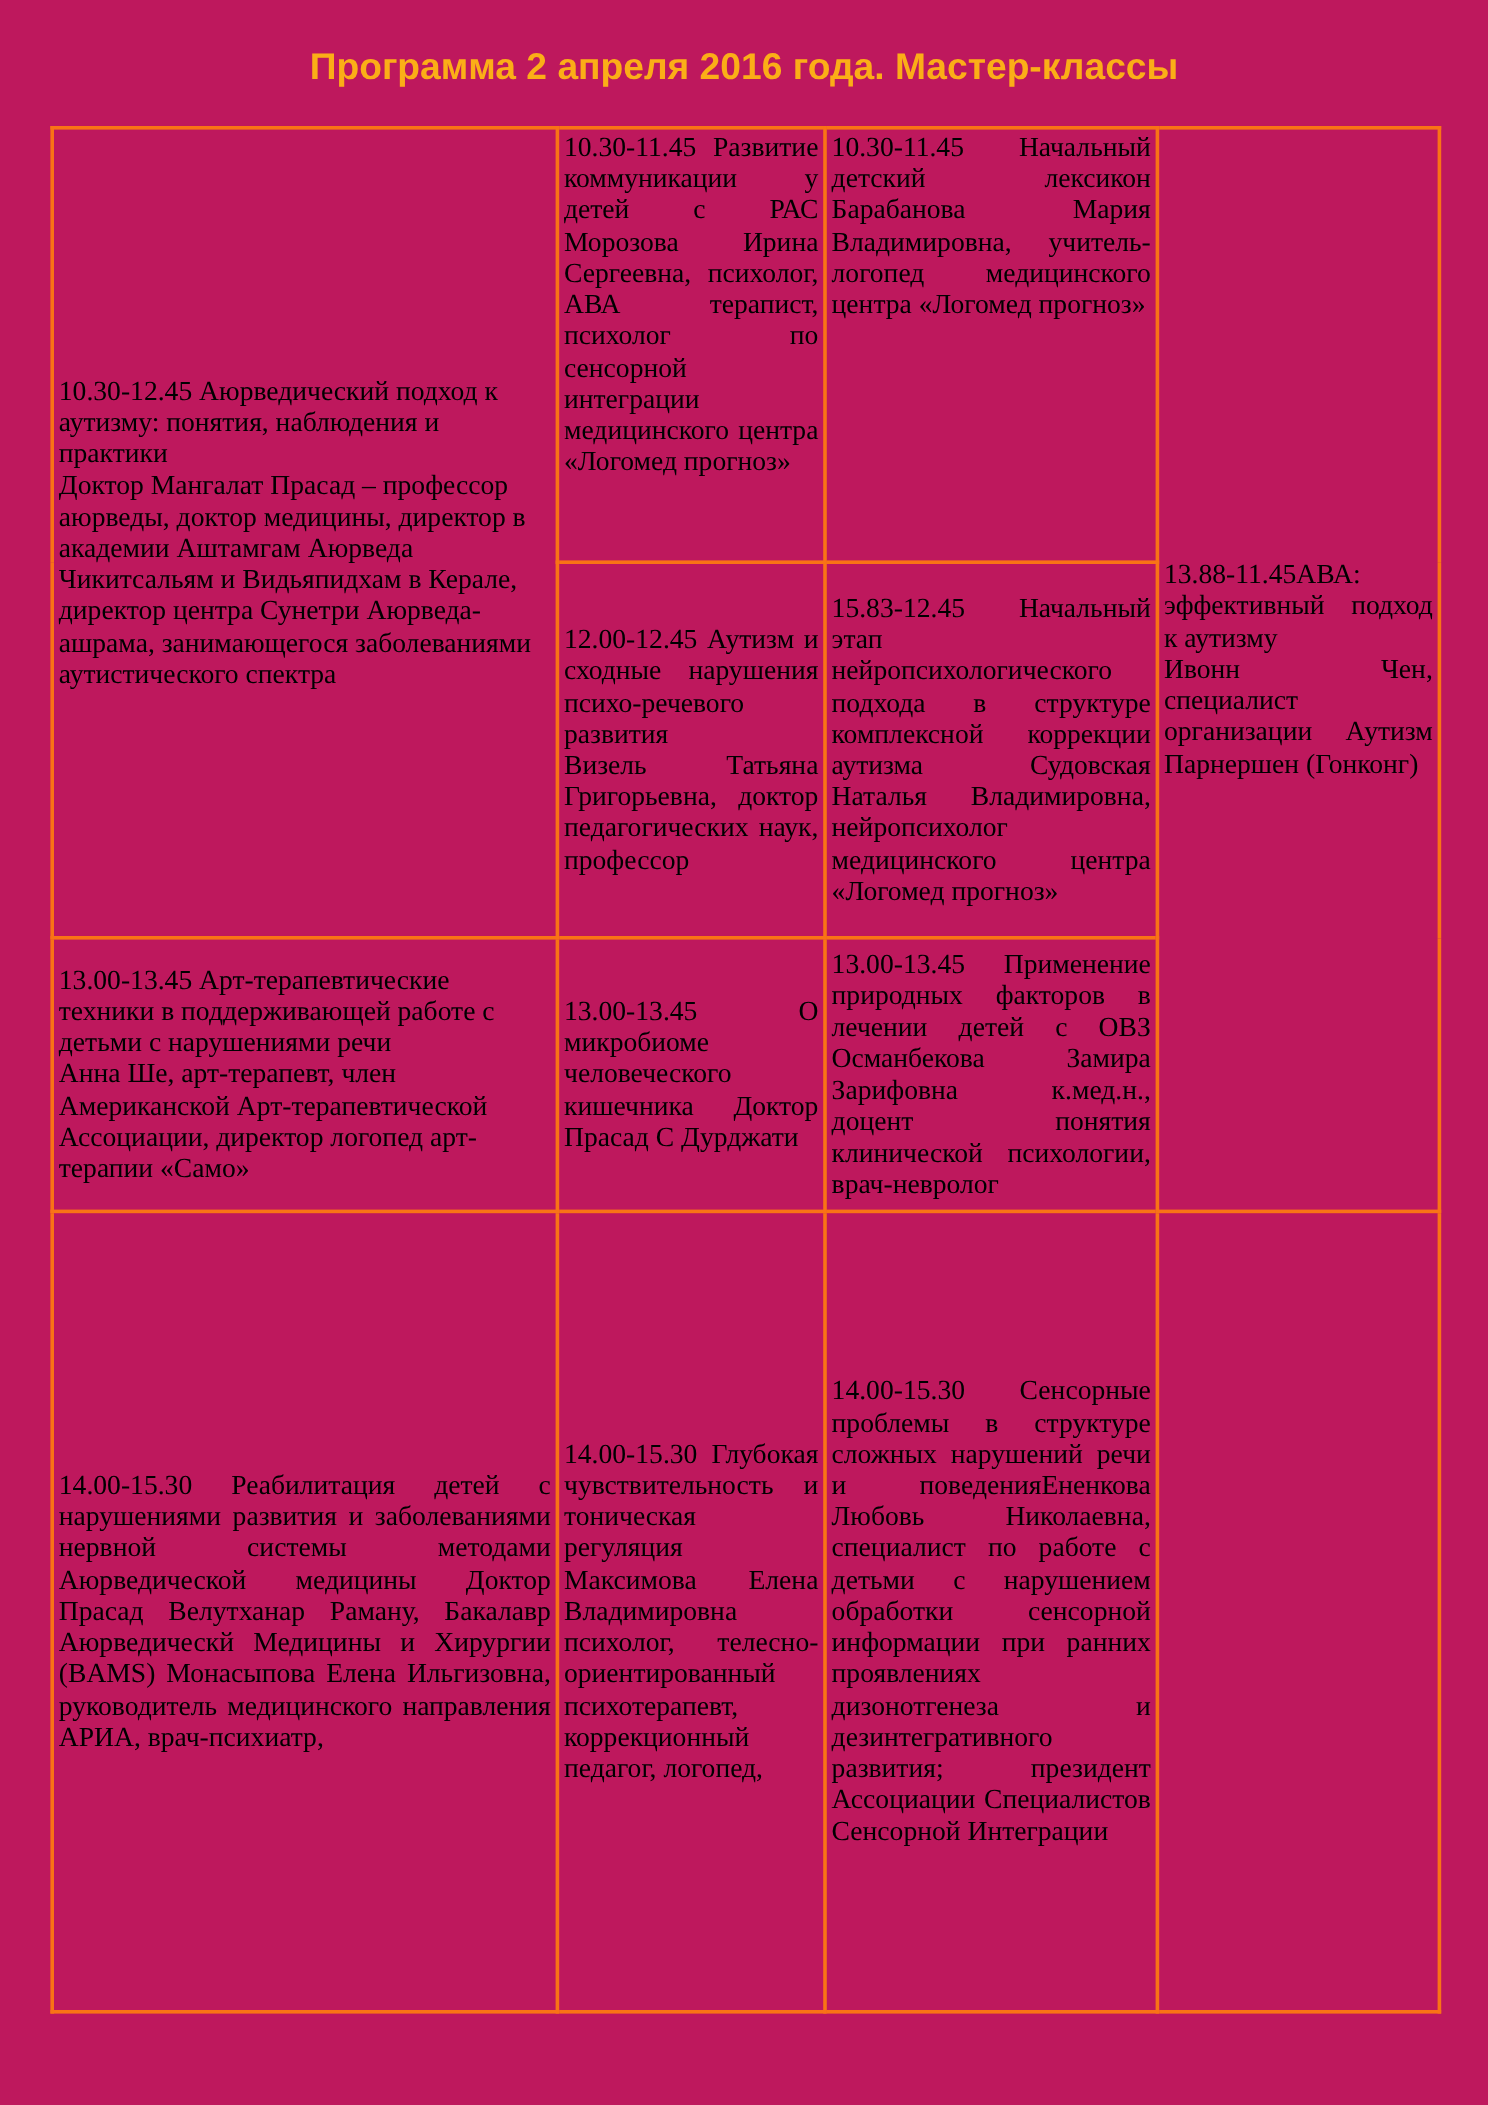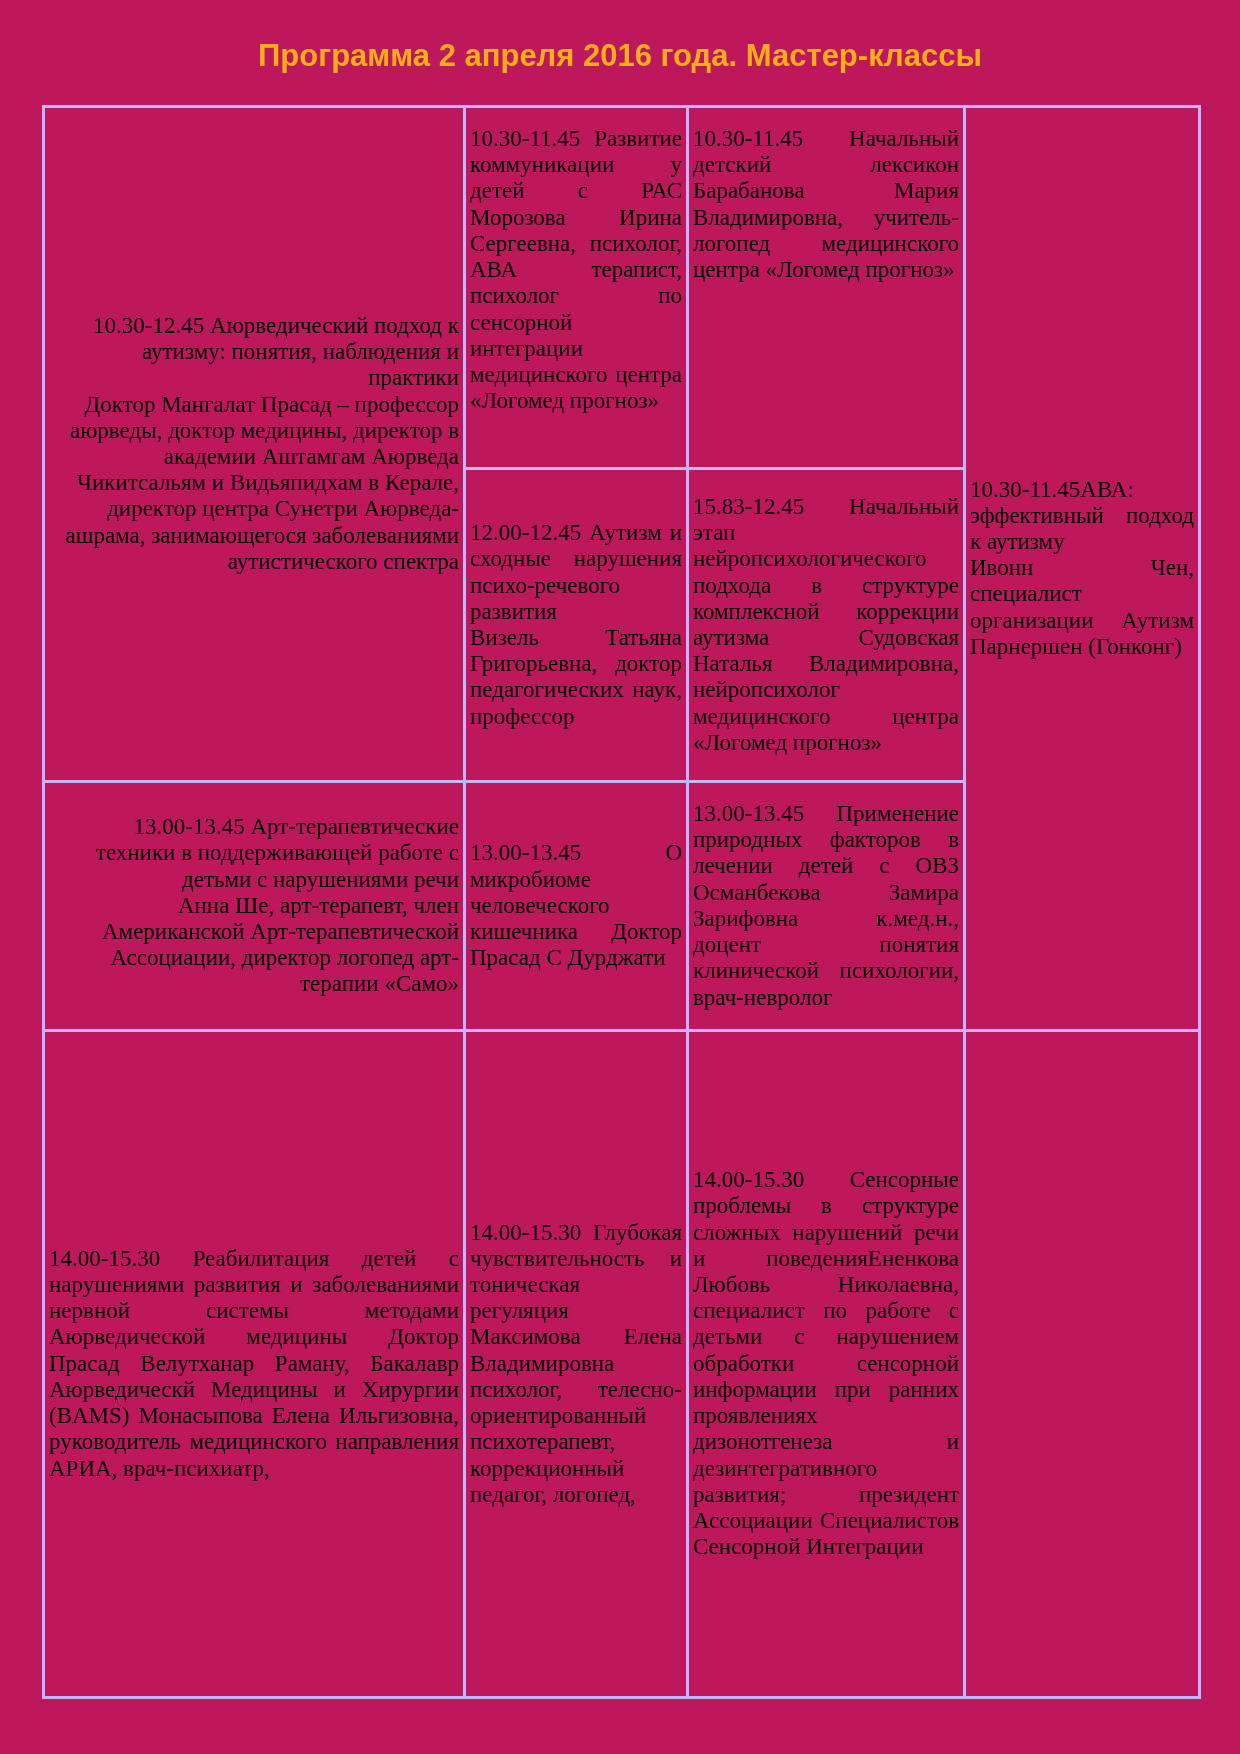--- a/index.html
+++ b/index.html
@@ -34,31 +34,31 @@
   }
   col.c1 { width: 421px; }
   col.c2 { width: 223px; }
   col.c3 { width: 277px; }
   col.c4 { width: 235px; }
   tr.r1 { height: 362px; }
   tr.r2 { height: 313px; }
   tr.r3 { height: 228px; }
   tr.r4 { height: 667px; }
   td {
-    border: 3px solid #c4b5fd;
-    padding: 18px 4px;
+    border: 3px solid #f97316;
+    padding: 2px 4px;
     vertical-align: middle;
     font-size: 23px;
     line-height: 1.14;
     color: #000000;
     overflow: hidden;
     margin-top: 36px;
   }
   td.vtop   { vertical-align: top; }
-  td.center { text-align: right; }
+  td.center { text-align: left; }
   td.justify{ text-align: justify; }
   td.stack .t, td.stack .sp { display: block; }
   .sp { }
 </style>
 </head>
 <body>
 
 <div class="page">
 
   <h1 class="doc-title">Программа 2 апреля 2016 года. Мастер-классы</h1>
@@ -77,21 +77,21 @@
         <span class="t">10.30-12.45 Аюрведический подход к аутизму: понятия, наблюдения и практики</span>
             <span class="sp">Доктор Мангалат Прасад – профессор аюрведы, доктор медицины, директор в академии Аштамгам Аюрведа Чикитсальям и Видьяпидхам в Керале, директор центра Сунетри Аюрведа-ашрама, занимающегося заболеваниями аутистического спектра</span>
       </td>
       <td class="justify vtop">
         <span class="t">10.30-11.45 Развитие коммуникации у детей с РАС</span><span class="sp"> Морозова Ирина Сергеевна, психолог, АВА терапист, психолог по сенсорной интеграции медицинского центра «Логомед прогноз»</span>
       </td>
       <td class="justify vtop">
         <span class="t">10.30-11.45 Начальный детский лексикон</span><span class="sp"> Барабанова Мария Владимировна, учитель-логопед медицинского центра «Логомед прогноз»</span>
       </td>
       <td rowspan="3" class="justify stack">
-        <span class="t">10.30-11.45АВА: эффективный подход к аутизму</span>
+        <span class="t">13.88-11.45АВА: эффективный подход к аутизму</span>
             <span class="sp">Ивонн Чен, специалист организации Аутизм Парнершен (Гонконг)</span>
       </td>
     </tr>
 
     <tr class="r2">
       <td class="justify stack">
         <span class="t">12.00-12.45 Аутизм и сходные нарушения психо-речевого развития</span>
             <span class="sp">Визель Татьяна Григорьевна, доктор педагогических наук, профессор</span>
       </td>
       <td class="justify">

